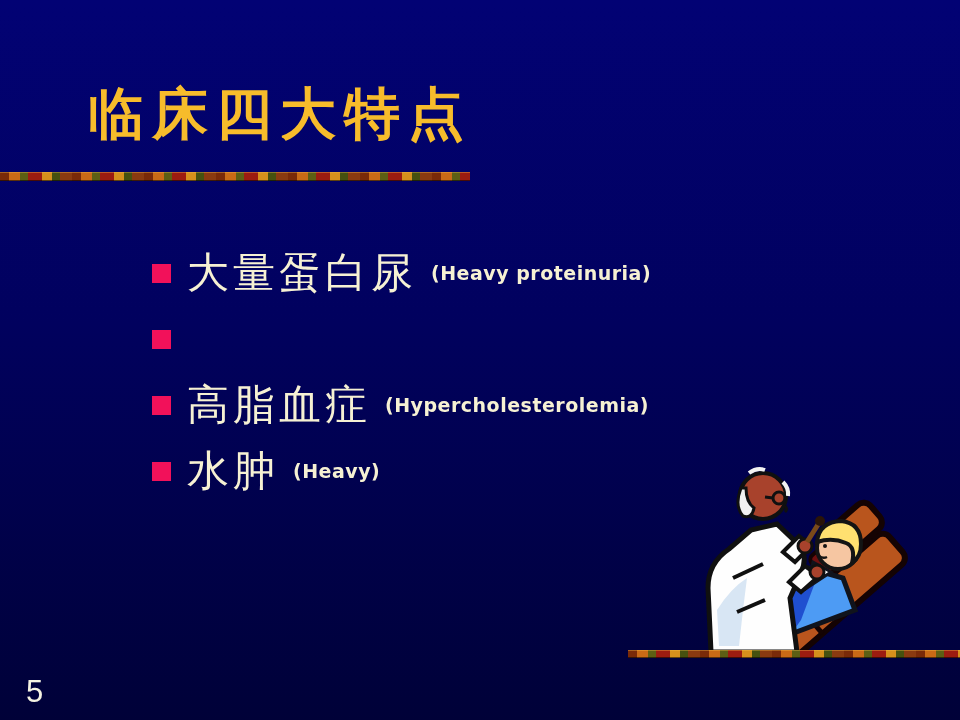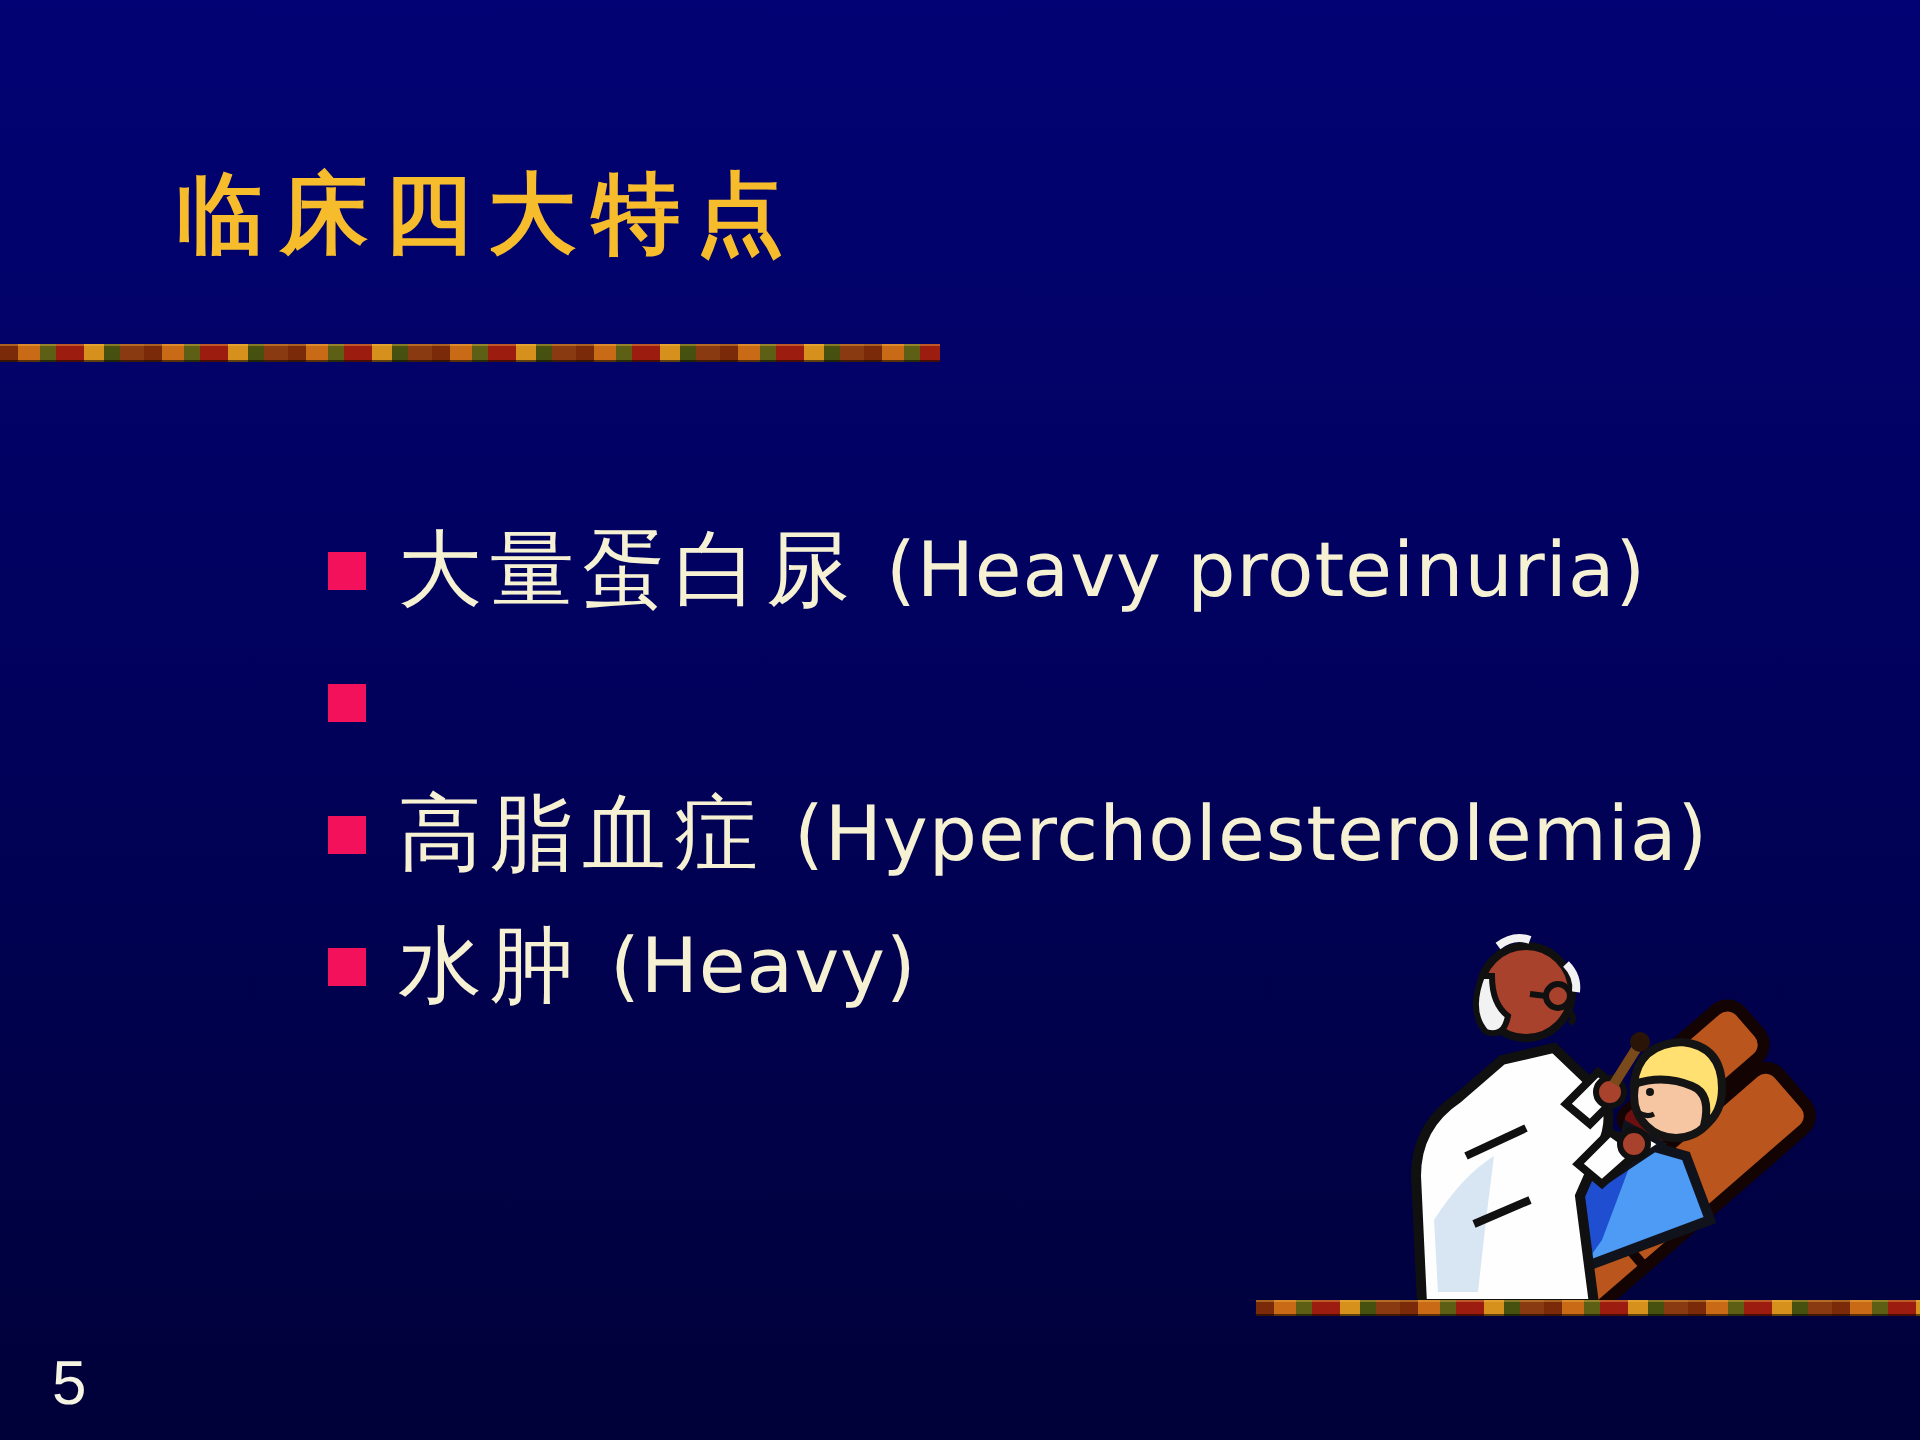--- a/index.html
+++ b/index.html
@@ -7,21 +7,21 @@
     width: 960px; height: 720px;
     position: relative; overflow: hidden;
     background: linear-gradient(180deg, #020274 0%, #01015e 45%, #000138 100%);
     font-family: "Liberation Sans", sans-serif;
   }
 
   
   .slide-title {
     position: absolute; left: 88px; top: 84px;
     font-family: "Liberation Serif", "DejaVu Serif", serif;
-    font-size: 44px; font-weight: bold;
+    font-size: 56px; font-weight: bold;
     letter-spacing: 8px; line-height: 1.1;
     color: #F7BC2B;
     white-space: nowrap;
   }
 
   
   .tape {
     position: absolute; height: 9px;
     background: repeating-linear-gradient(90deg,
       #7a2a08 0px, #7a2a08 9px,
@@ -32,40 +32,40 @@
       #46510f 52px, #46510f 60px,
       #8a3a10 60px, #8a3a10 72px);
     box-shadow: inset 0 1px 0 rgba(255,200,80,0.35), inset 0 -1px 0 rgba(0,0,0,0.55);
   }
   .title-rule { left: 0; top: 172px; width: 470px; }
   .bottom-rule { left: 628px; top: 650px; width: 332px; height: 8px; }
 
   
   .bullets {
     position: absolute; left: 152px; top: 240px;
-    margin: 12px; padding: 0; list-style: none;
+    margin: 0; padding: 0; list-style: none;
   }
   .bullets li {
     display: flex; align-items: center;
     height: 66px; white-space: nowrap;
   }
   .marker {
     flex: 0 0 auto;
     width: 19px; height: 19px;
     background: #F2115A;
     margin-right: 16px;
   }
   .zh {
     font-family: "Liberation Serif", "DejaVu Serif", serif;
     font-size: 42px; letter-spacing: 4px;
     color: #F6F1D3;
   }
   .en {
     font-family: "DejaVu Sans", sans-serif;
-    font-size: 38px; font-weight: normal;
+    font-size: 19px; font-weight: bold;
     color: #F6F1D3;
     margin-left: 14px;
     letter-spacing: 0.5px;
   }
 
   
   .clipart {
     position: absolute; left: 703px; top: 460px;
     width: 232px; height: 192px;
   }

